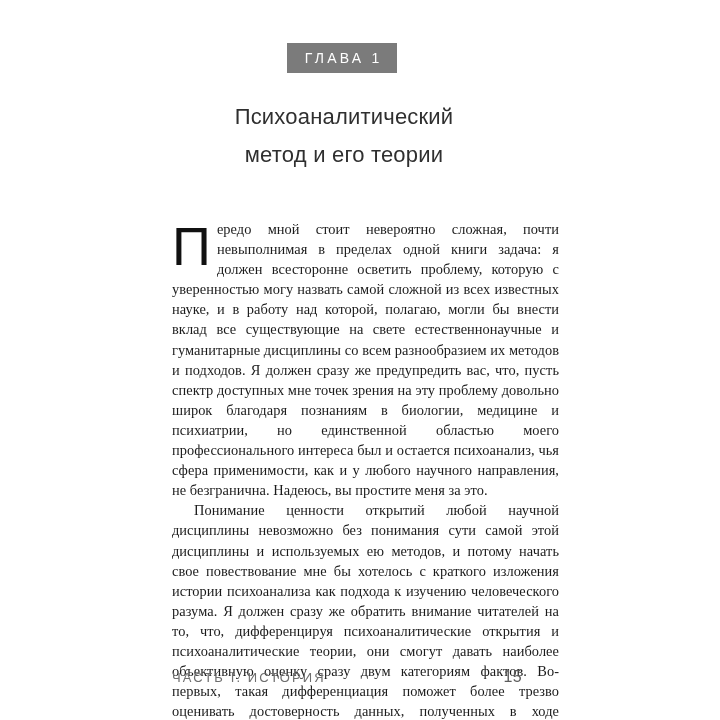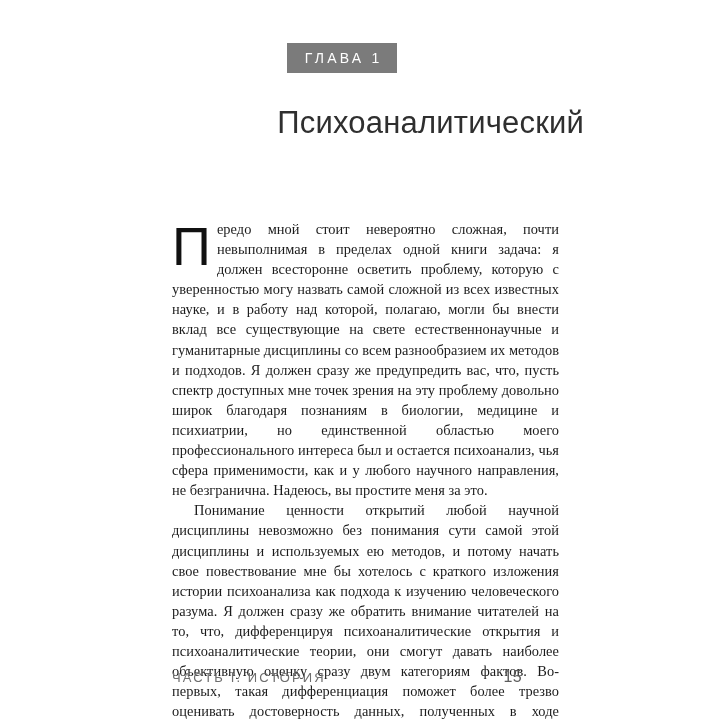--- a/index.html
+++ b/index.html
@@ -43,25 +43,25 @@
     white-space: nowrap;
     user-select: none;
   }
 
   
   .chapter-title {
     position: absolute;
     left: 104px;
     right: 100px;
     top: 83px;
-    text-align: right;
+    text-align: center;
     color: #2f2f2f;
     font-family: "Liberation Sans", "DejaVu Sans", sans-serif;
     font-weight: 300;
-    font-size: 31px;
+    font-size: 22px;
     line-height: 38px;
     letter-spacing: 0.2px;
   }
 
   .chapter-title .title-line {
     display: block;
     white-space: nowrap;
   }
 
   
@@ -136,20 +136,21 @@
 <body>
 
 <div class="page">
 
   <div class="chapter-badge-wrap">
     <div class="chapter-badge">ГЛАВА 1</div>
   </div>
 
   <h1 class="chapter-title">
     <span class="title-line">Психоаналитический</span>
+    <span class="title-line">метод и его теории</span>
   </h1>
 
   <div class="text-column">
 
     <p class="body-par par-first">
       <span class="dropcap">П</span><span>ередо мной стоит невероятно сложная, почти невыполнимая в пределах одной книги задача: я должен всесторонне осветить проблему, которую с уверенностью могу назвать самой сложной из всех известных науке, и в работу над которой, полагаю, могли бы внести вклад все существующие на свете естественнонаучные и гуманитарные дисциплины со всем разнообразием их методов и подходов. Я должен сразу же предупредить вас, что, пусть спектр доступных мне точек зрения на эту проблему довольно широк благодаря познаниям в биологии, медицине и психиатрии, но единственной областью моего профессионального интереса был и остается психоанализ, чья сфера применимости, как и у любого научного направления, не безгранична. Надеюсь, вы простите меня за это.</span>
     </p>
 
     <p class="body-par indented">
       <span>Понимание ценности открытий любой научной дисциплины невозможно без понимания сути самой этой дисциплины и используемых ею методов, и потому начать свое повествование мне бы хотелось с краткого изложения истории психоанализа как подхода к изучению человеческого разума. Я должен сразу же обратить внимание читателей на то, что, дифференцируя психоаналитические открытия и психоаналитические теории, они смогут давать наиболее объективную оценку сразу двум категориям фактов. Во-первых, такая дифференциация поможет более трезво оценивать достоверность данных, полученных в ходе реконструкции жизненной исто-</span>

